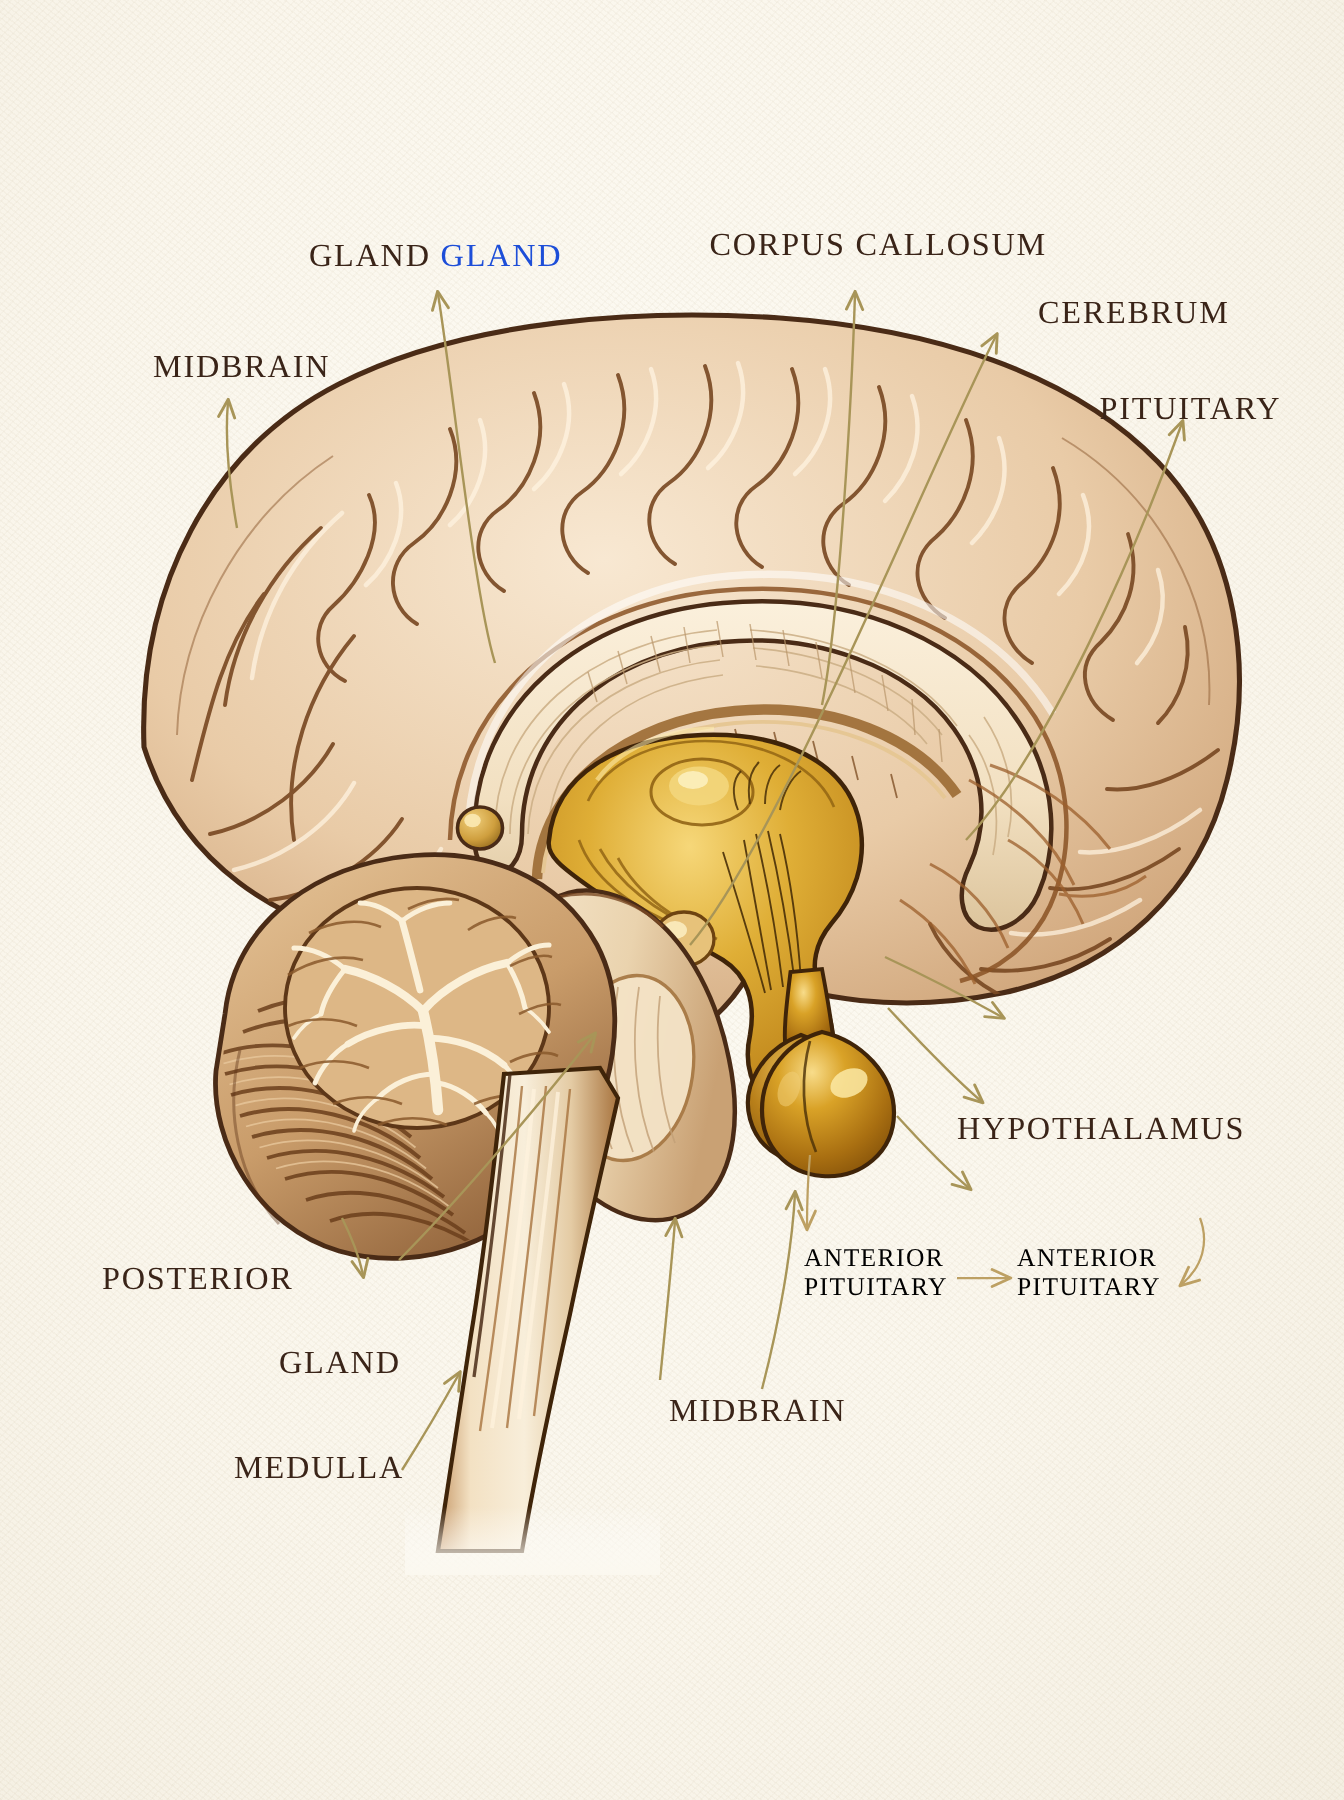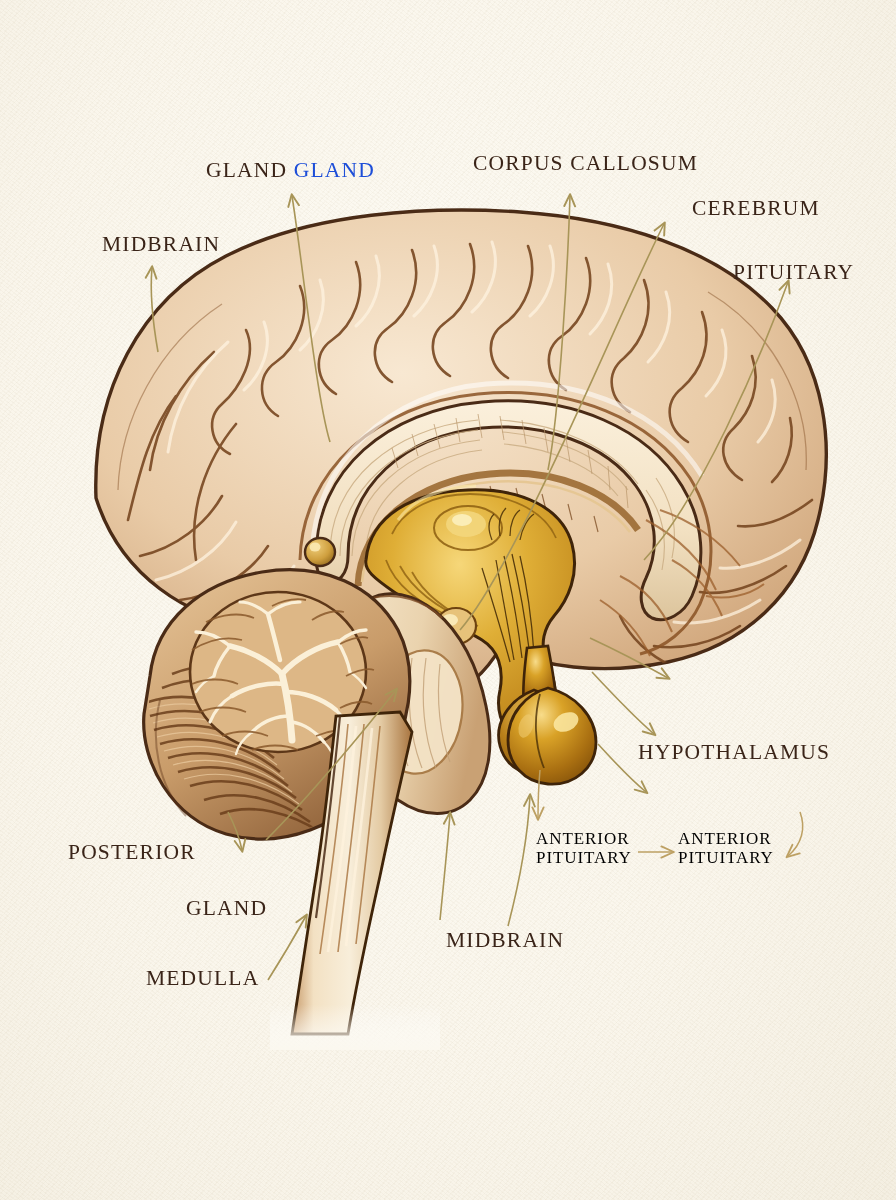--- a/index.html
+++ b/index.html
@@ -499,16 +499,16 @@
 
 
   <div class="lbl sz-s gold two" style="left:536px;top:830px;"><span>ANTERIOR</span><br><span>PITUITARY</span></div>
 
   <div class="lbl sz-s gold two" style="left:678px;top:830px;"><span>ANTERIOR</span><br><span>PITUITARY</span></div>
 
   <div class="lbl sz-m" style="left:68px;top:840px;">POSTERIOR</div>
 
   <div class="lbl sz-m" style="left:186px;top:896px;">GLAND</div>
 
-  <div class="lbl sz-m" style="left:146px;top:966px;text-align:right;">MEDULLA</div>
+  <div class="lbl sz-m" style="left:156px;top:966px;text-align:right;">MEDULLA</div>
 
   <div class="lbl sz-m" style="left:446px;top:928px;">MIDBRAIN</div>
 </div>
 
 </body></html>

